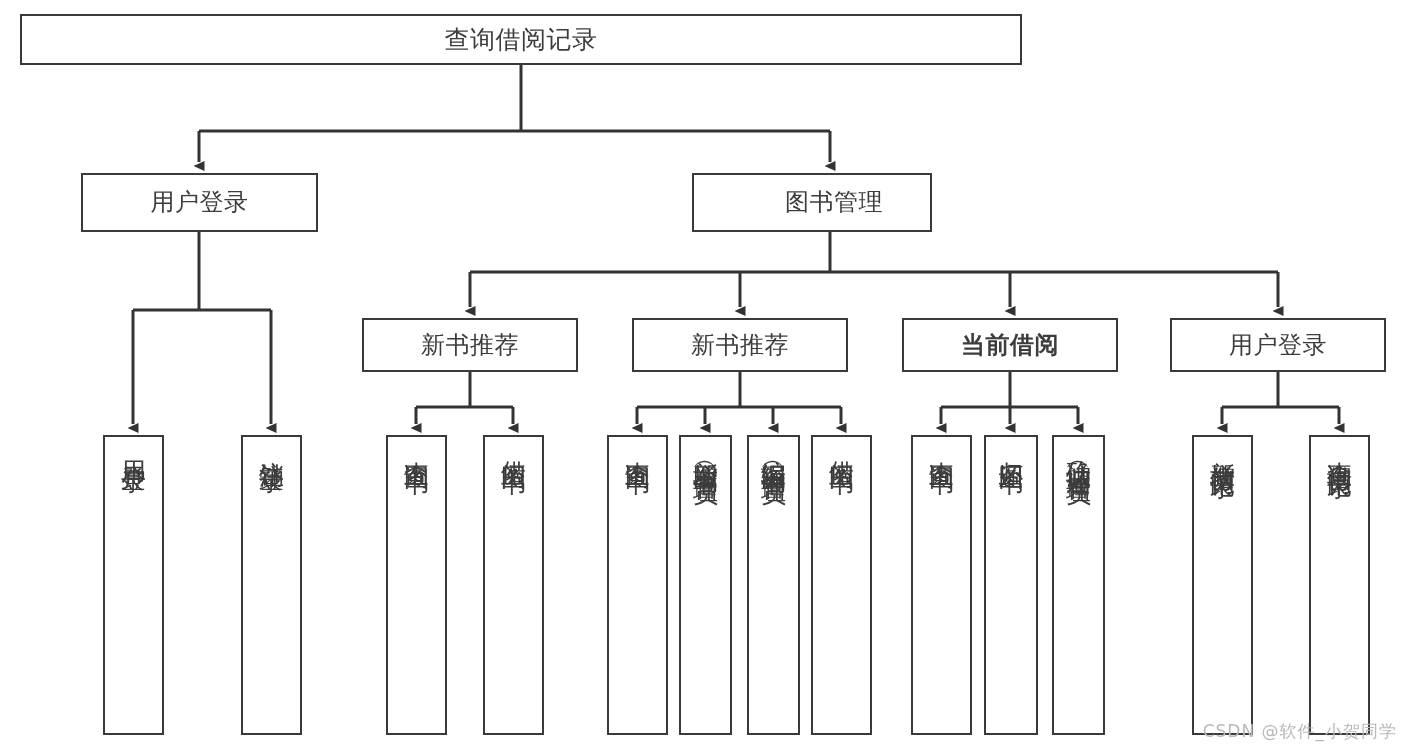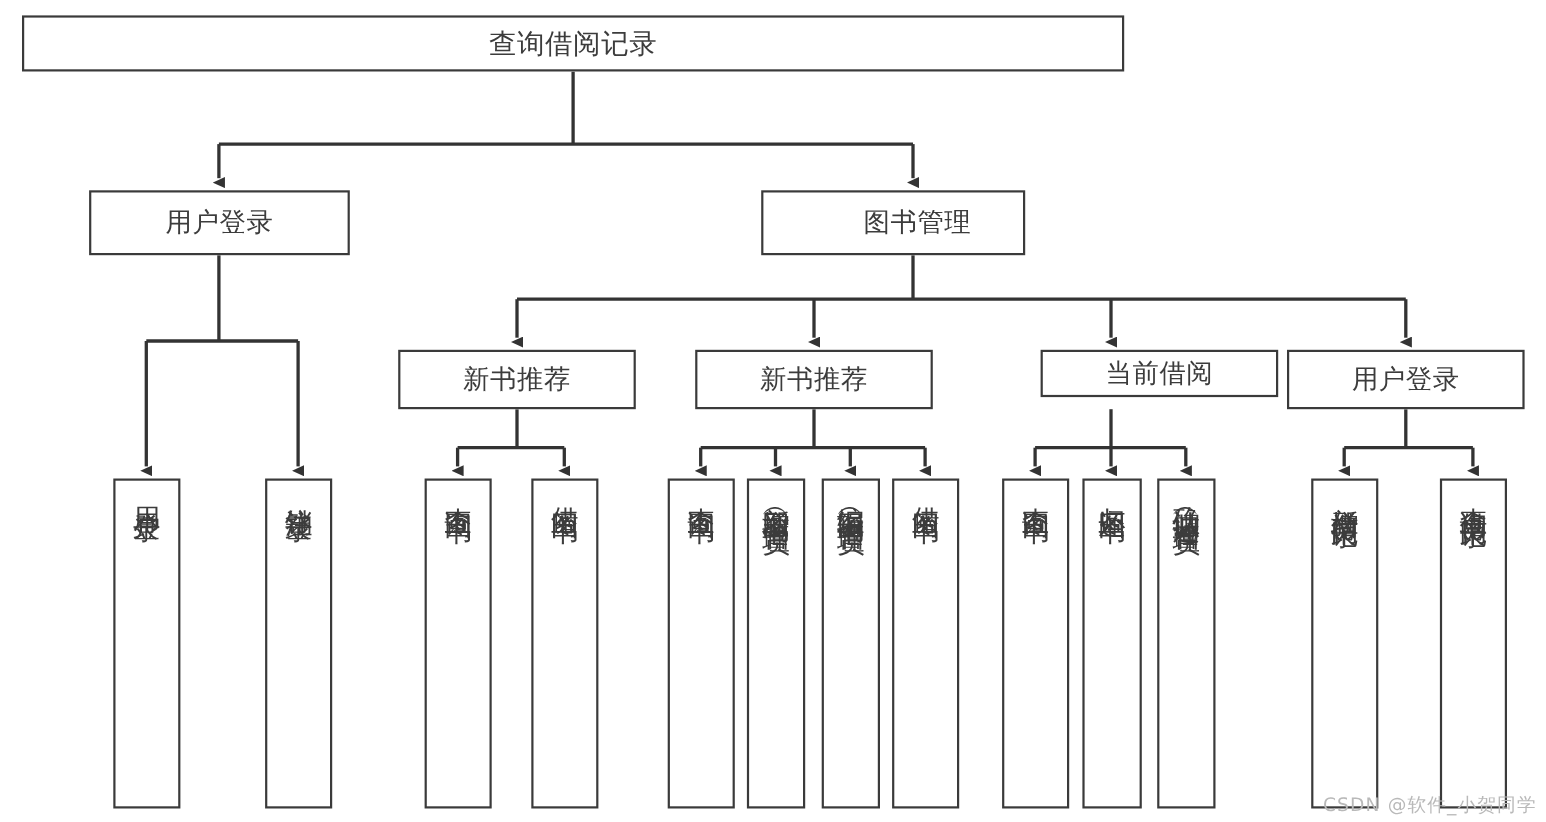--- a/index.html
+++ b/index.html
@@ -139,21 +139,21 @@
   </div>
 
   <div class="node h" style="left:362px;top:318px;width:216px;height:54px;">
     <span class="label">新书推荐</span>
   </div>
 
   <div class="node h" style="left:632px;top:318px;width:216px;height:54px;">
     <span class="label">新书推荐</span>
   </div>
 
-  <div class="node h" style="left:946px;top:318px;width:216px;height:43px;">
+  <div class="node h" style="left:902px;top:318px;width:216px;height:54px;font-weight:bold;">
     <span class="label">当前借阅</span>
   </div>
 
   <div class="node h" style="left:1170px;top:318px;width:216px;height:54px;">
     <span class="label">用户登录</span>
   </div>
 
   <div class="node v" style="left:103px;top:435px;width:61px;height:300px;">
     <span class="label">用户登录</span>
   </div>

